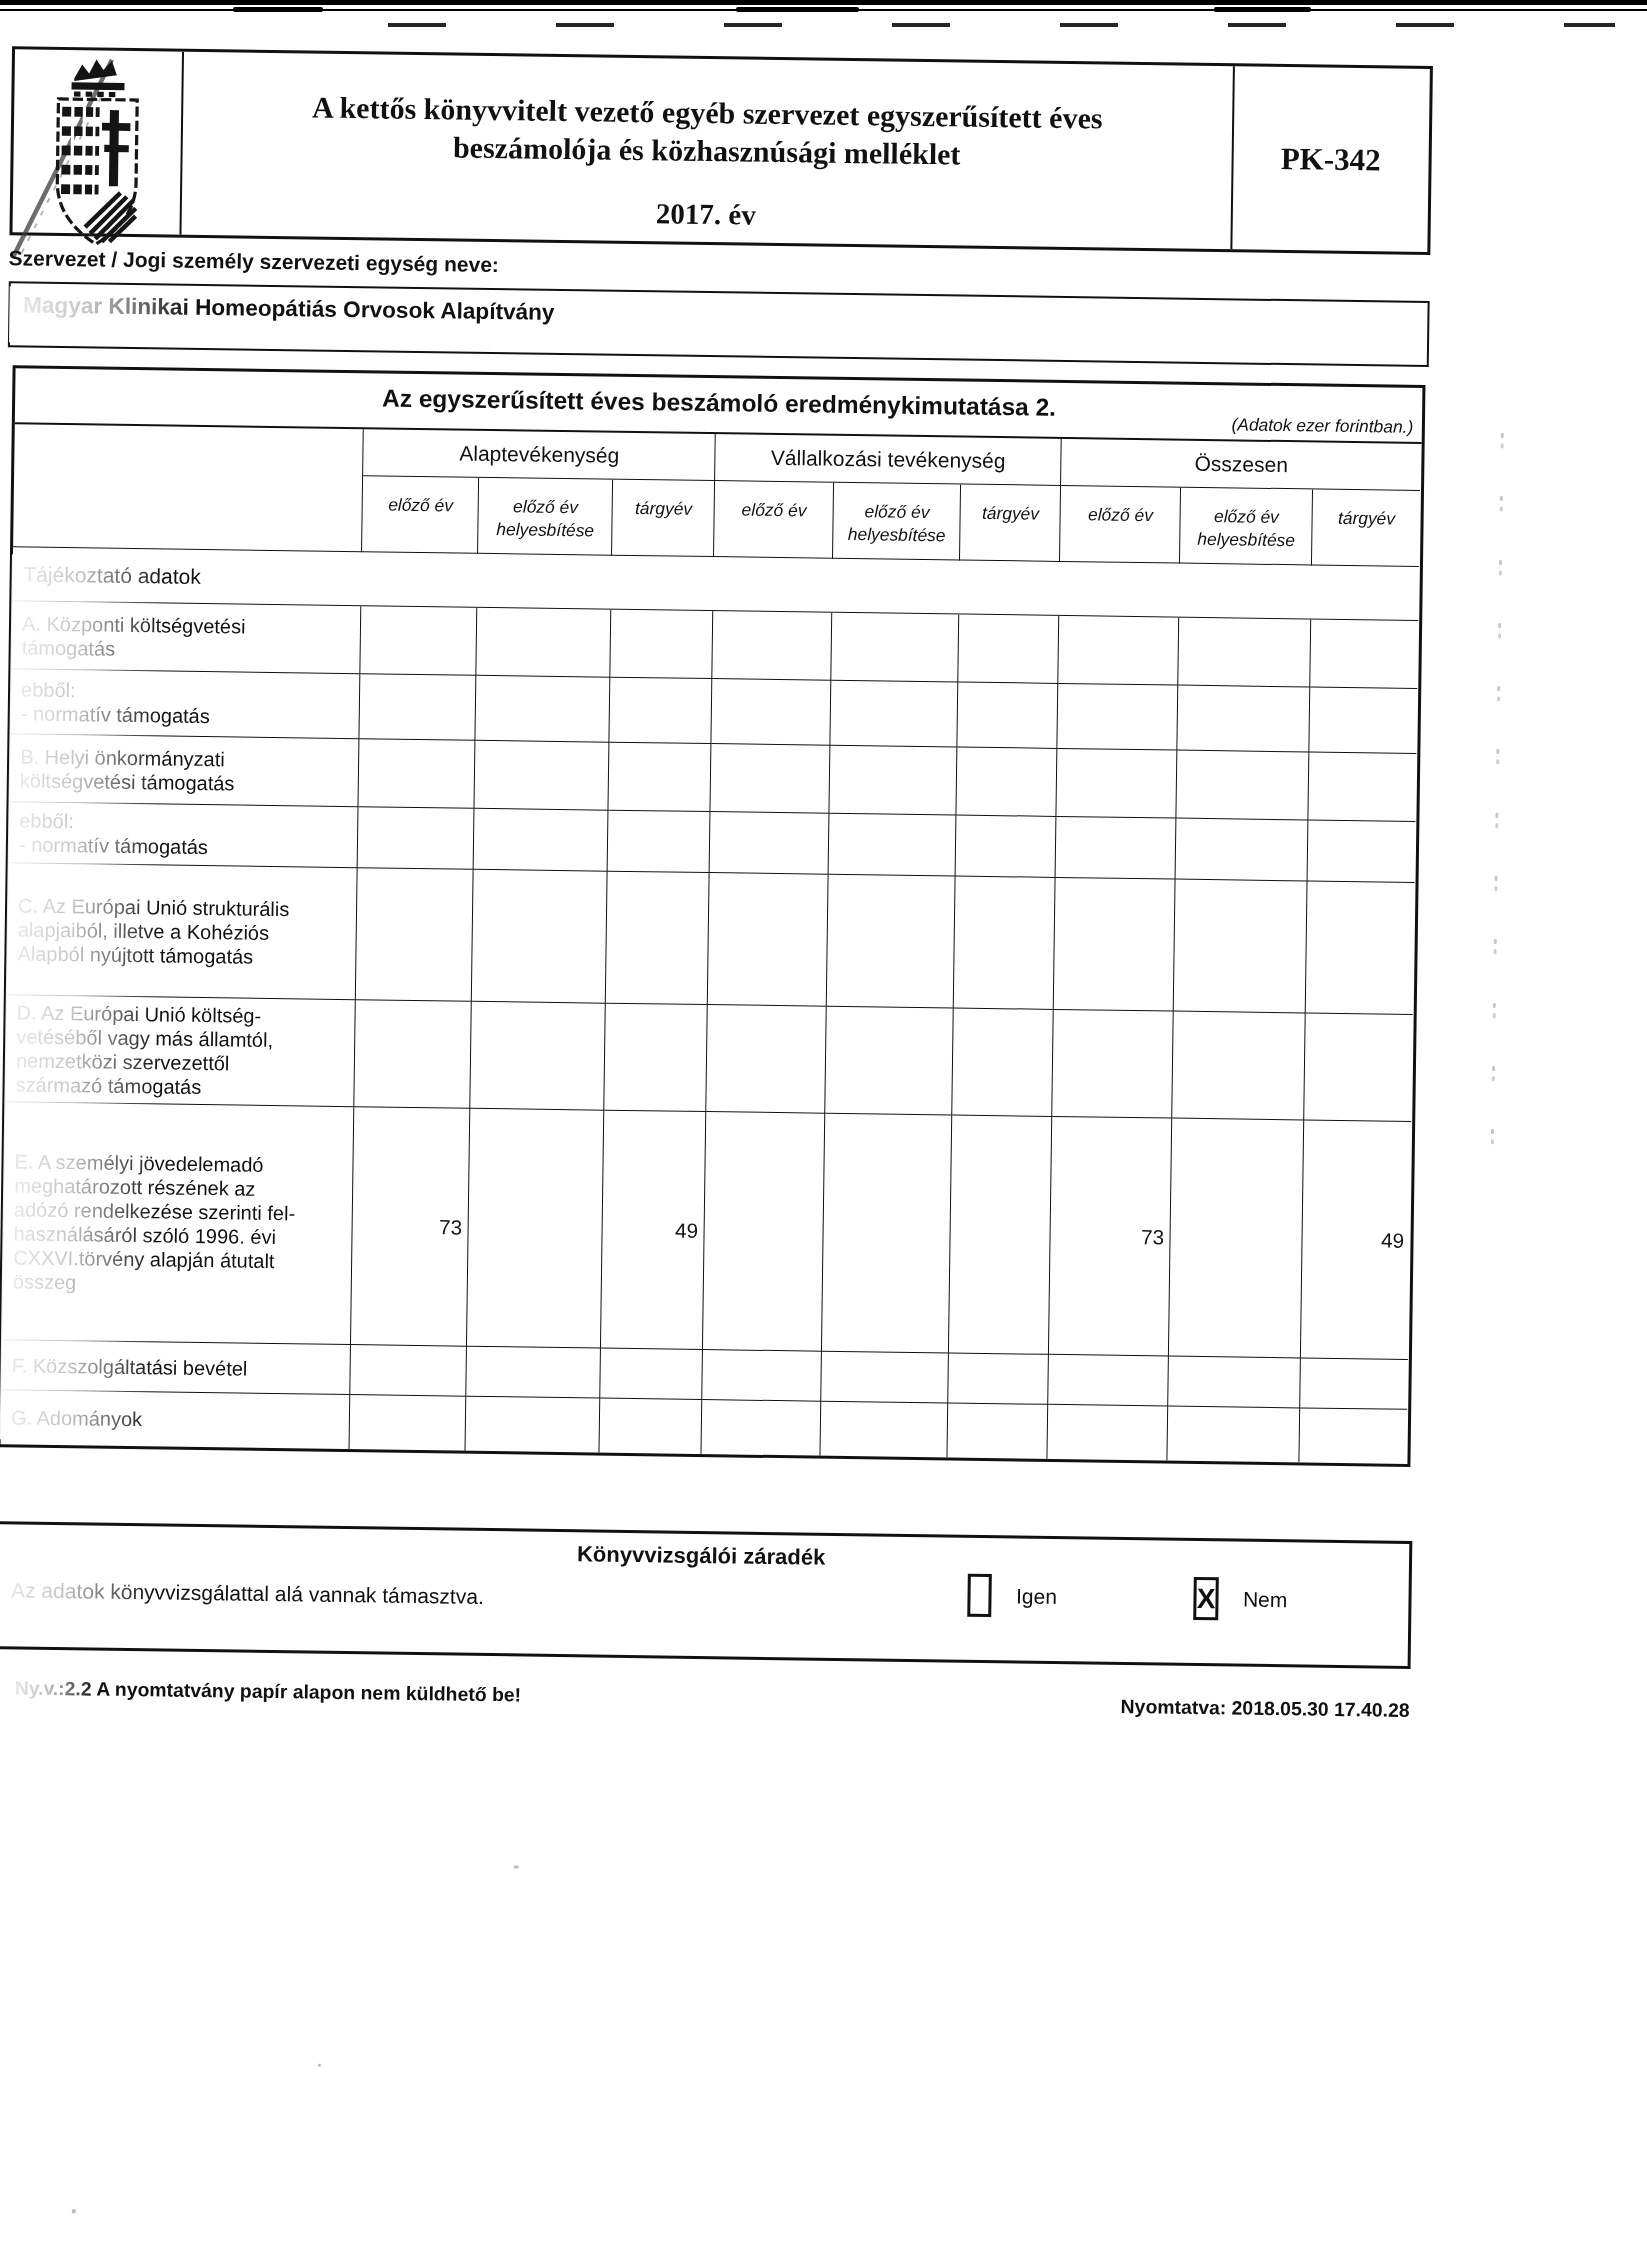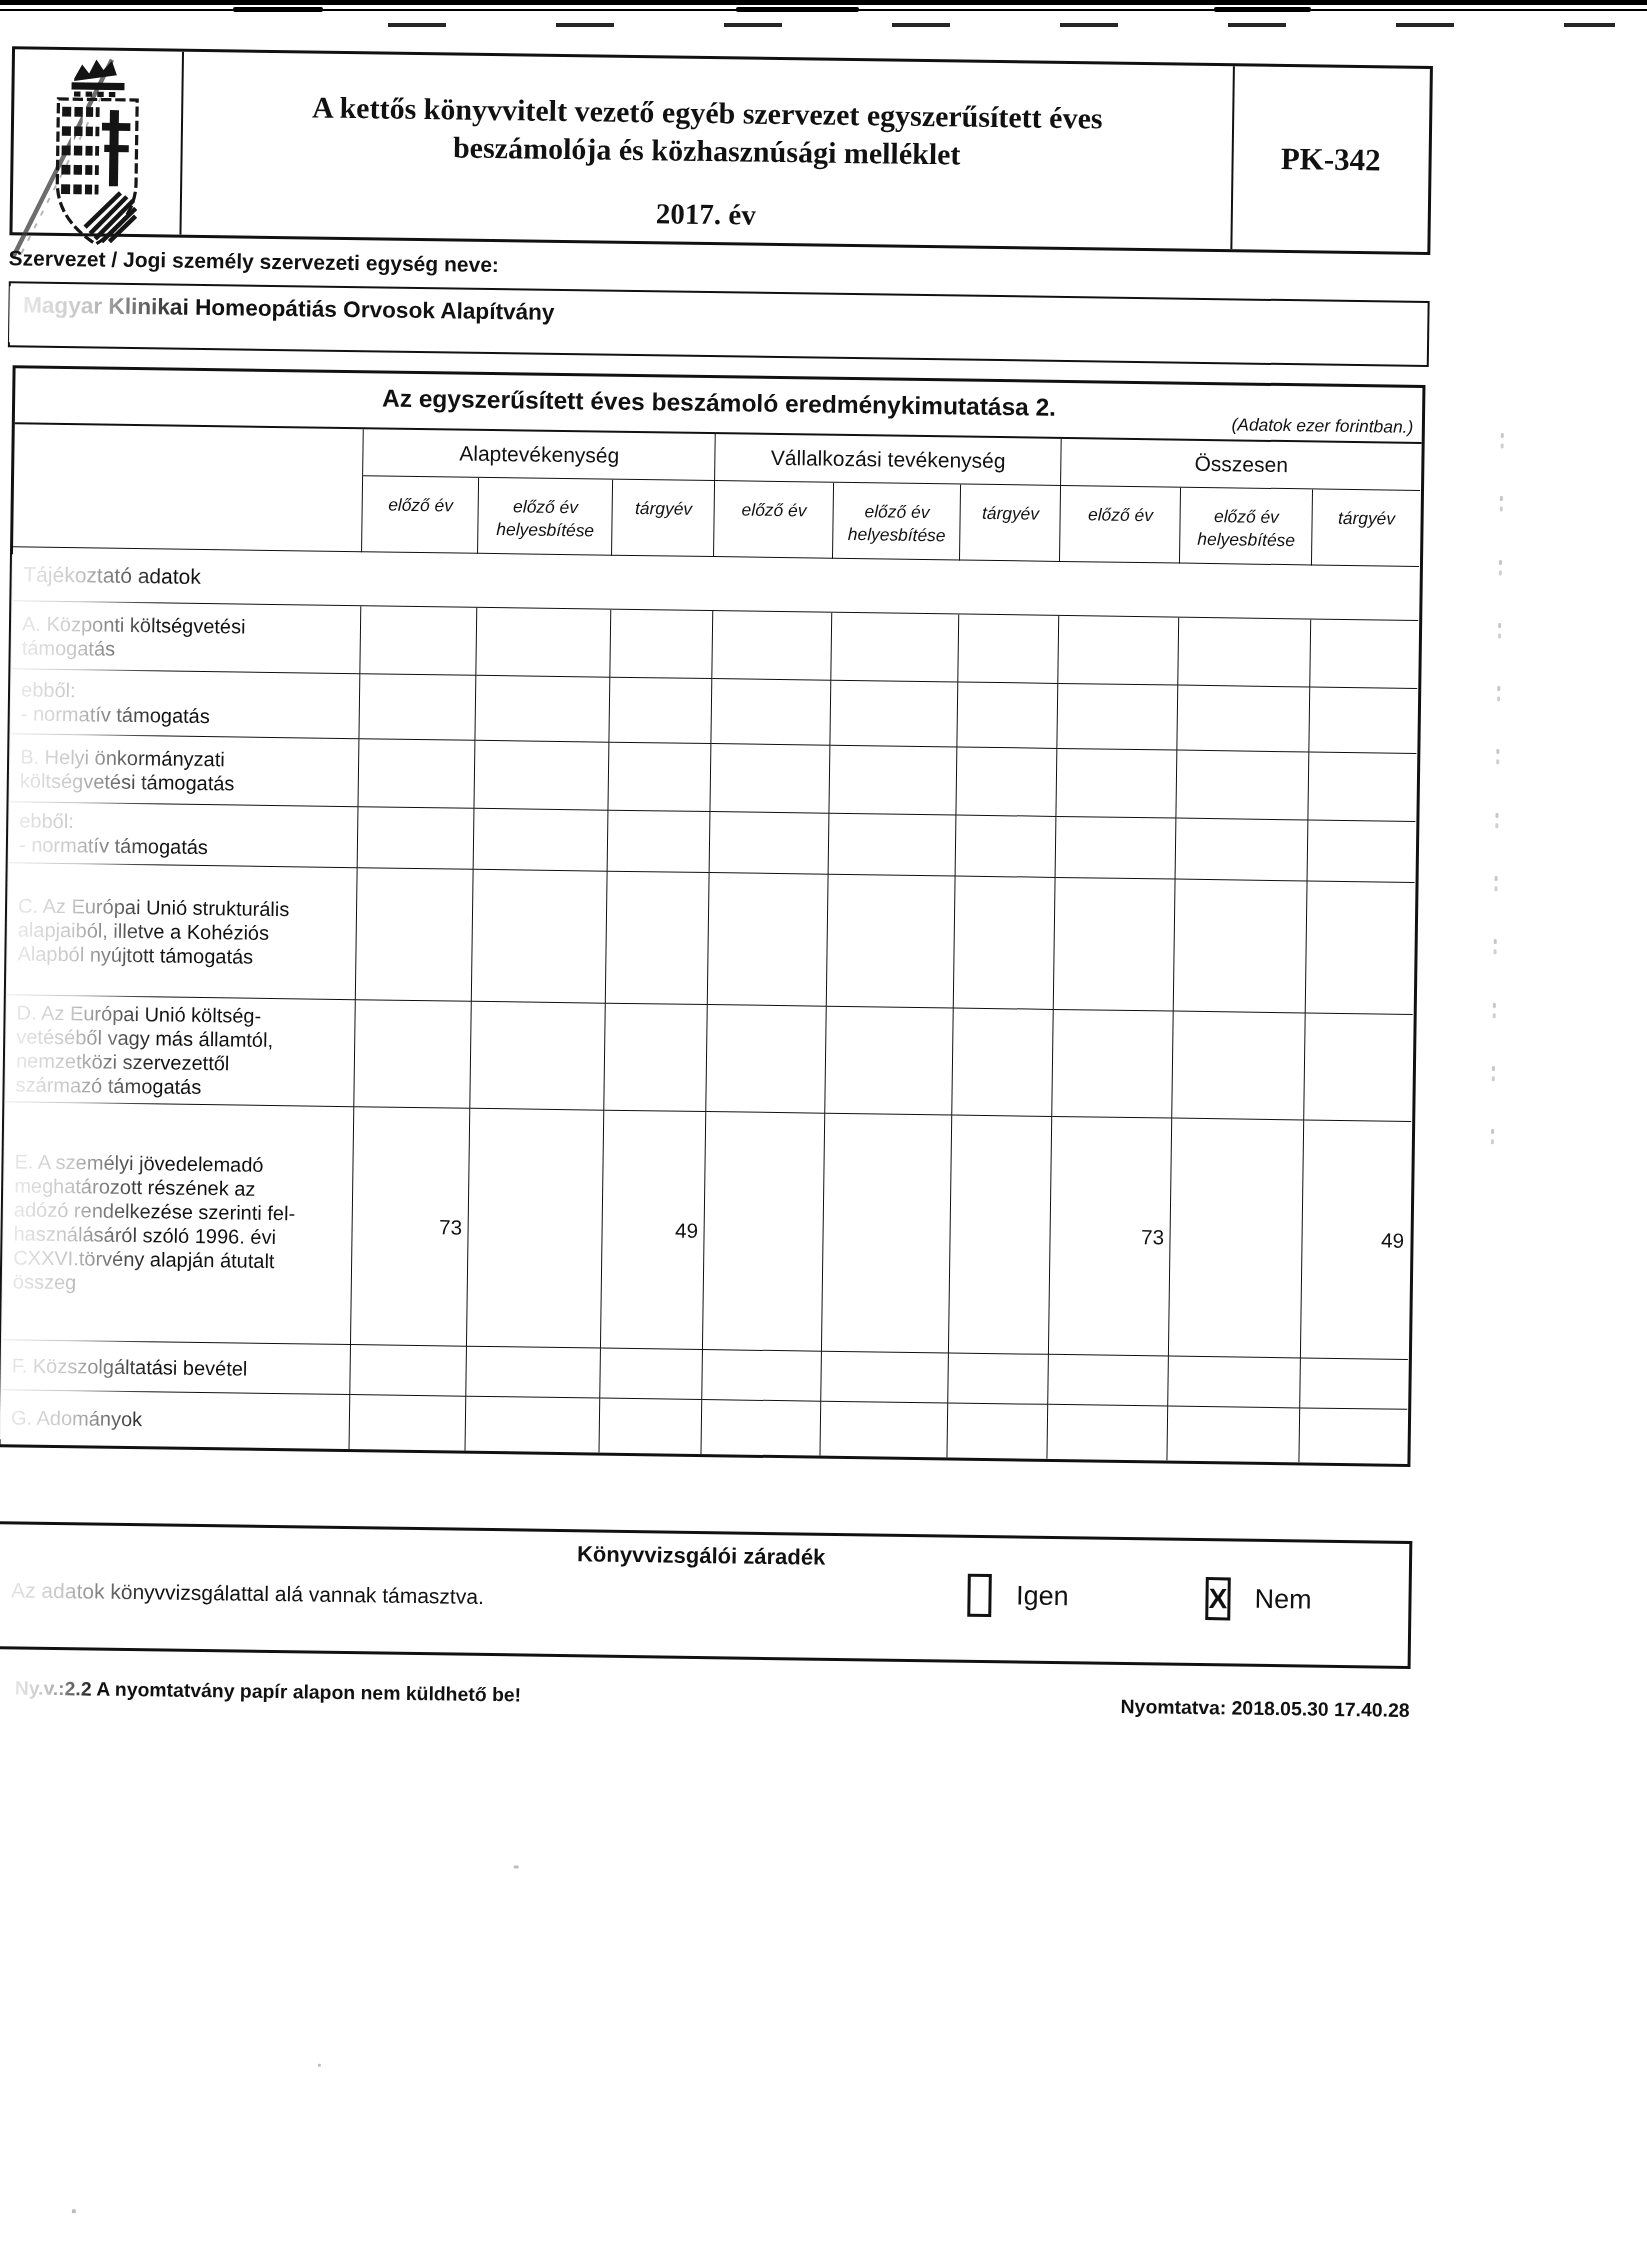--- a/index.html
+++ b/index.html
@@ -64,21 +64,21 @@
 
   
   .audit-box { position:absolute; left:11.6px; top:1522px; width:1421px; height:128px;
                border:3.9px solid var(--ink); box-sizing:border-box; }
   .audit-title { text-align:center; font-weight:bold; font-size:22px; margin-top:9px; }
   .audit-statement { position:absolute; left:18px; top:54px; font-size:21px; }
   .chk-area { position:absolute; left:974px; top:36px; display:flex; align-items:center; }
   .chk { width:24.5px; height:43px; border:3.2px solid var(--ink); box-sizing:border-box;
          display:flex; align-items:center; justify-content:center; background:#fff; }
   .chk.checked { border-width:3.9px; font-weight:bold; font-size:28px; line-height:1; }
-  .chk-label { font-size:27px; margin-left:24.5px; }
+  .chk-label { font-size:21px; margin-left:24.5px; }
   .chk-gap { width:137px; }
 
   
   .footer { position:absolute; left:11.6px; top:1677px; width:1421px; height:32px; }
   .footer-left { position:absolute; left:26px; top:0; font-weight:bold; font-size:19.4px; }
   .footer-right { position:absolute; right:0; top:2.6px; font-weight:bold; font-size:19.4px; }
 
   
   .fade { position:absolute; pointer-events:none;
           background:linear-gradient(90deg, rgba(255,255,255,.93) 0%, rgba(255,255,255,.75) 45%, rgba(255,255,255,0) 100%); }

